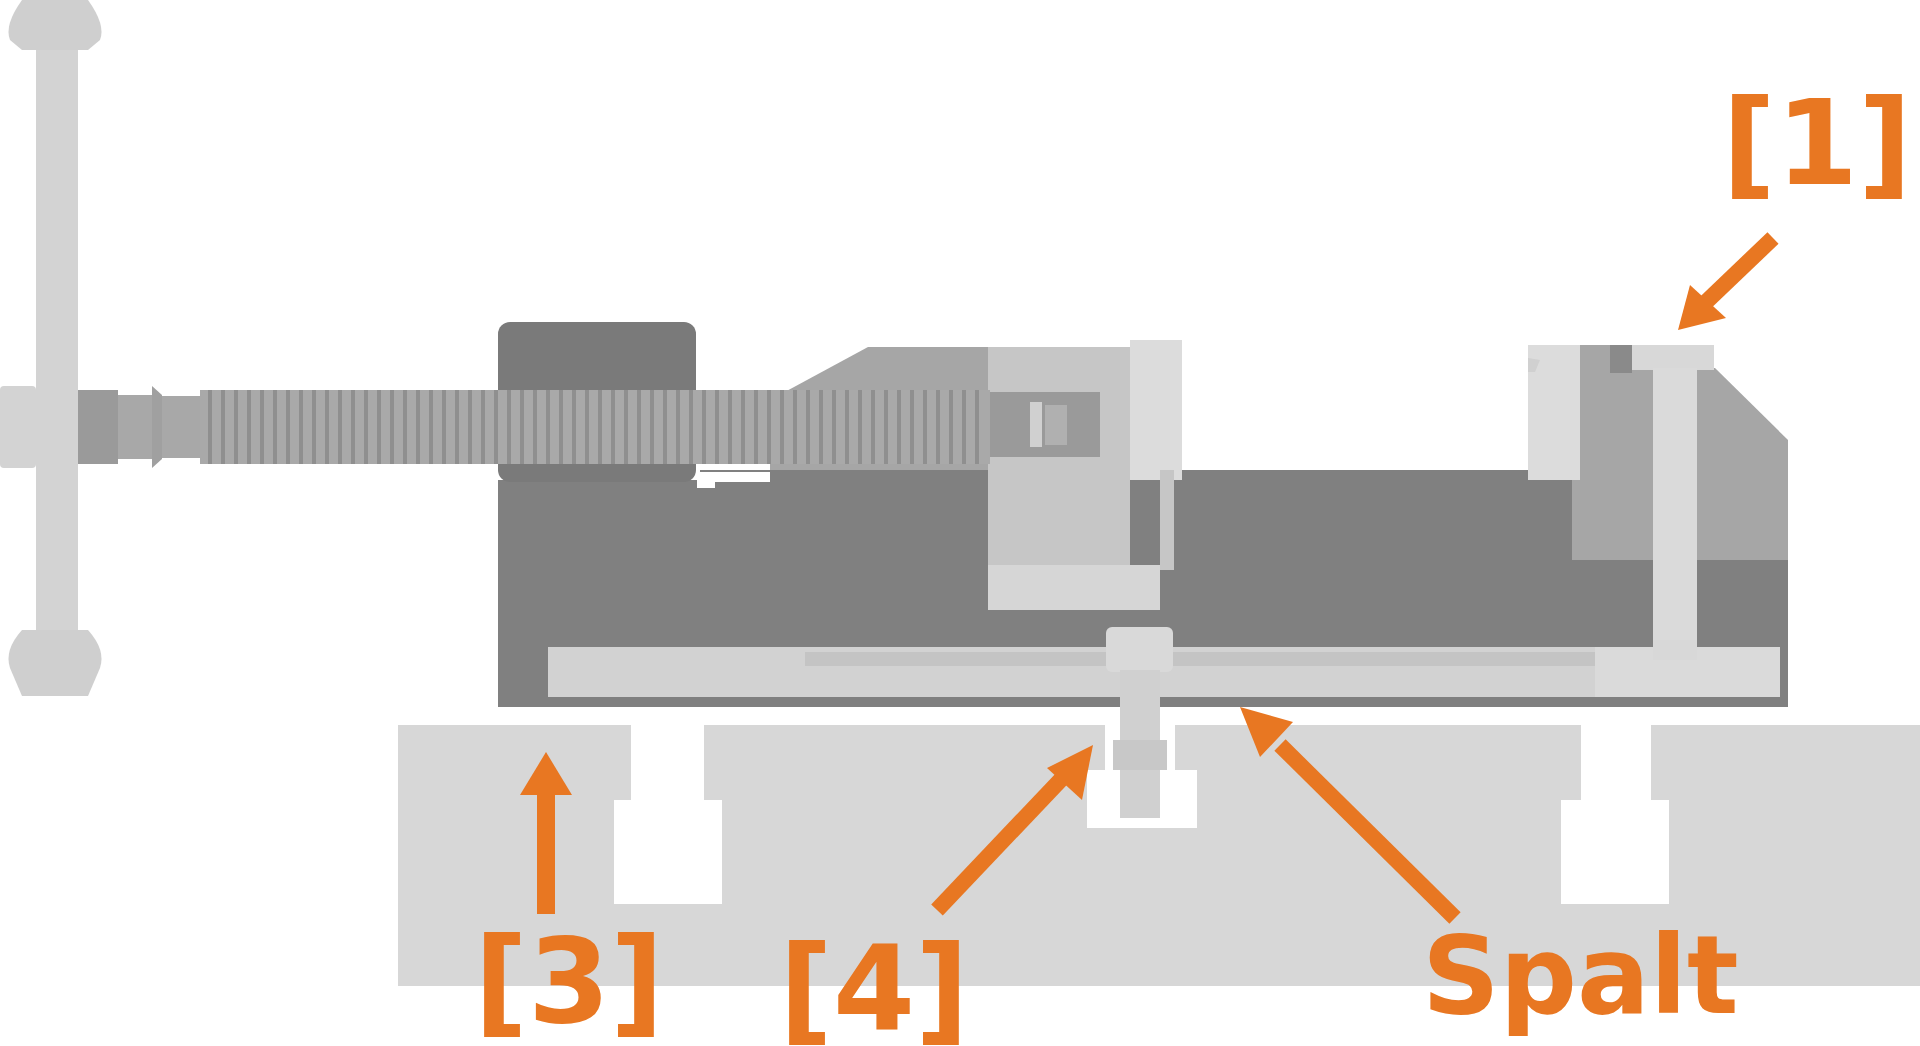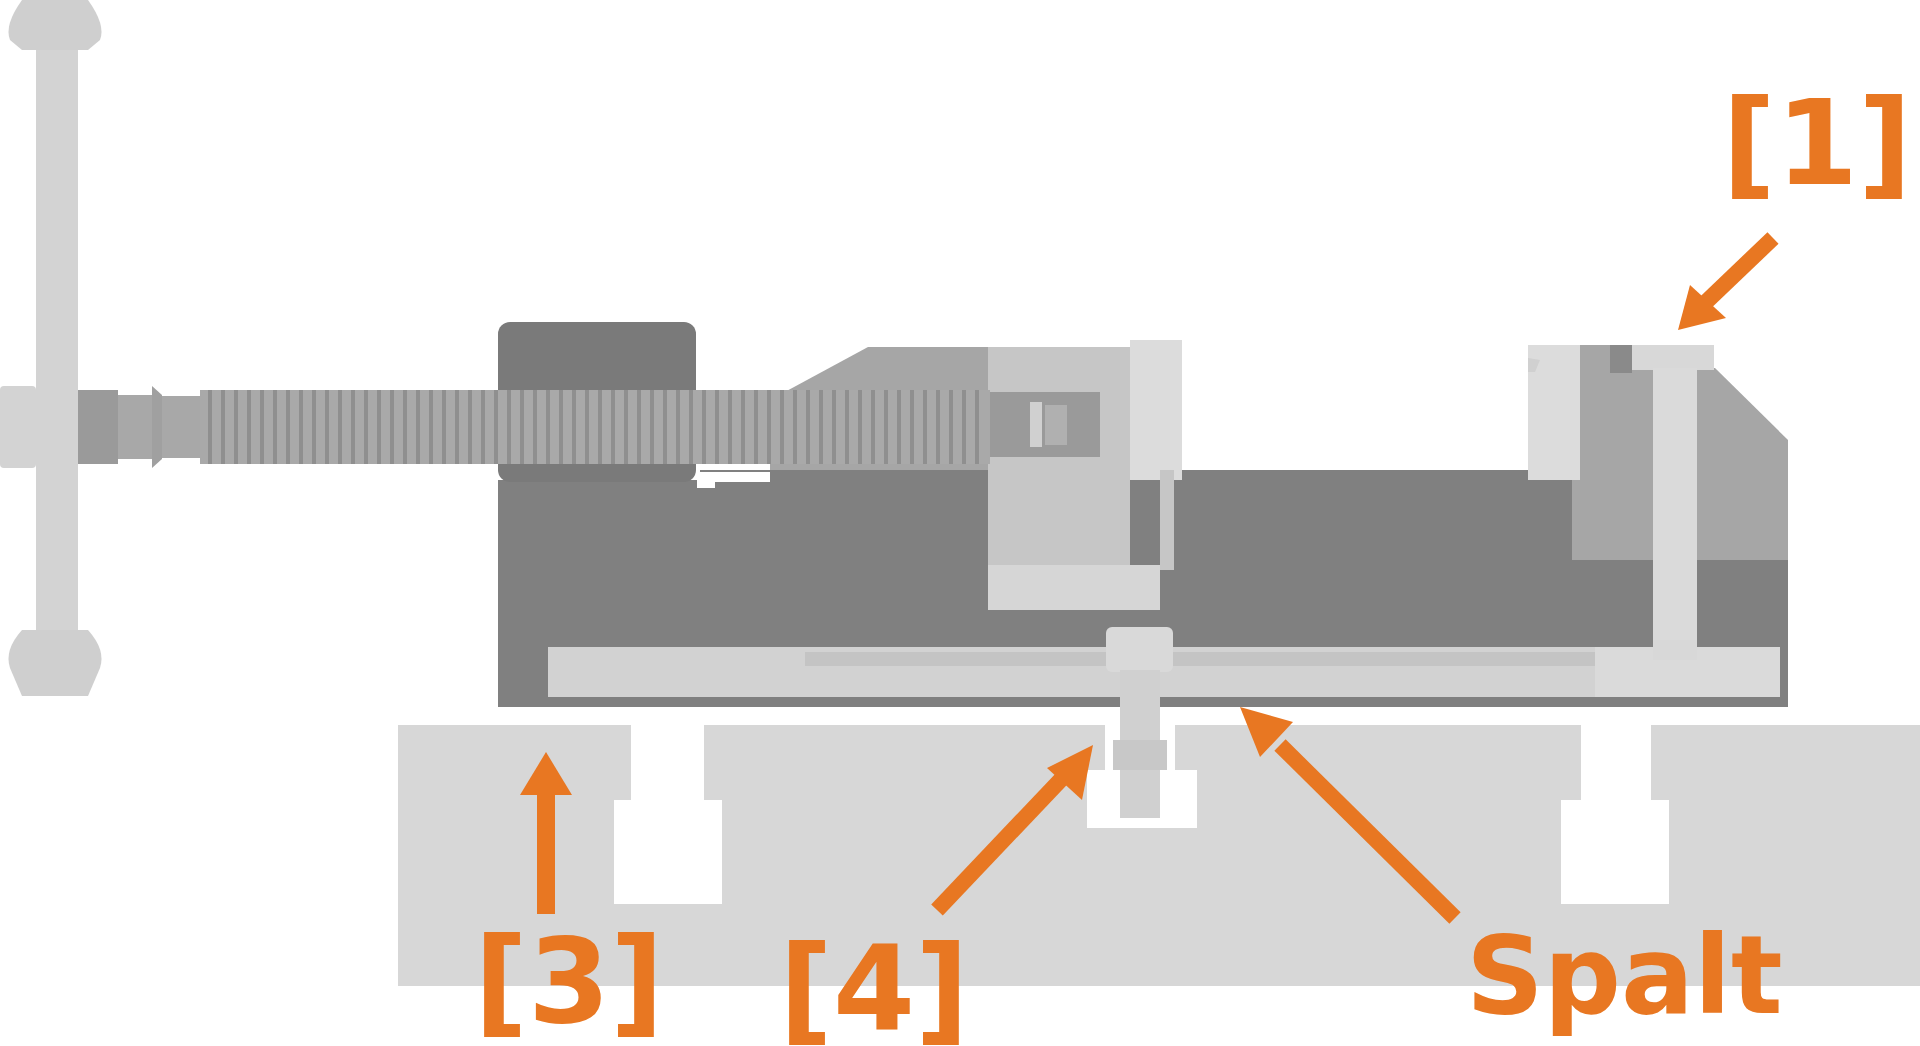--- a/index.html
+++ b/index.html
@@ -173,13 +173,13 @@
     <g>
       <line x1="1455" y1="918" x2="1280" y2="745" stroke="#e87722" stroke-width="16"></line>
       <polygon points="1240,707 1293,722 1260,757"></polygon>
     </g>
   </g>
 </svg>
 
 <div class="label" style="left:1722px;top:84px;font-size:118px;">[1]</div>
 <div class="label" style="left:474px;top:922px;font-size:118px;">[3]</div>
 <div class="label" style="left:779px;top:930px;font-size:118px;">[4]</div>
-<div class="label" style="left:1466px;top:922px;font-size:108px;">Spalt</div>
+<div class="label" style="left:1422px;top:922px;font-size:108px;">Spalt</div>
 
 </body></html>

